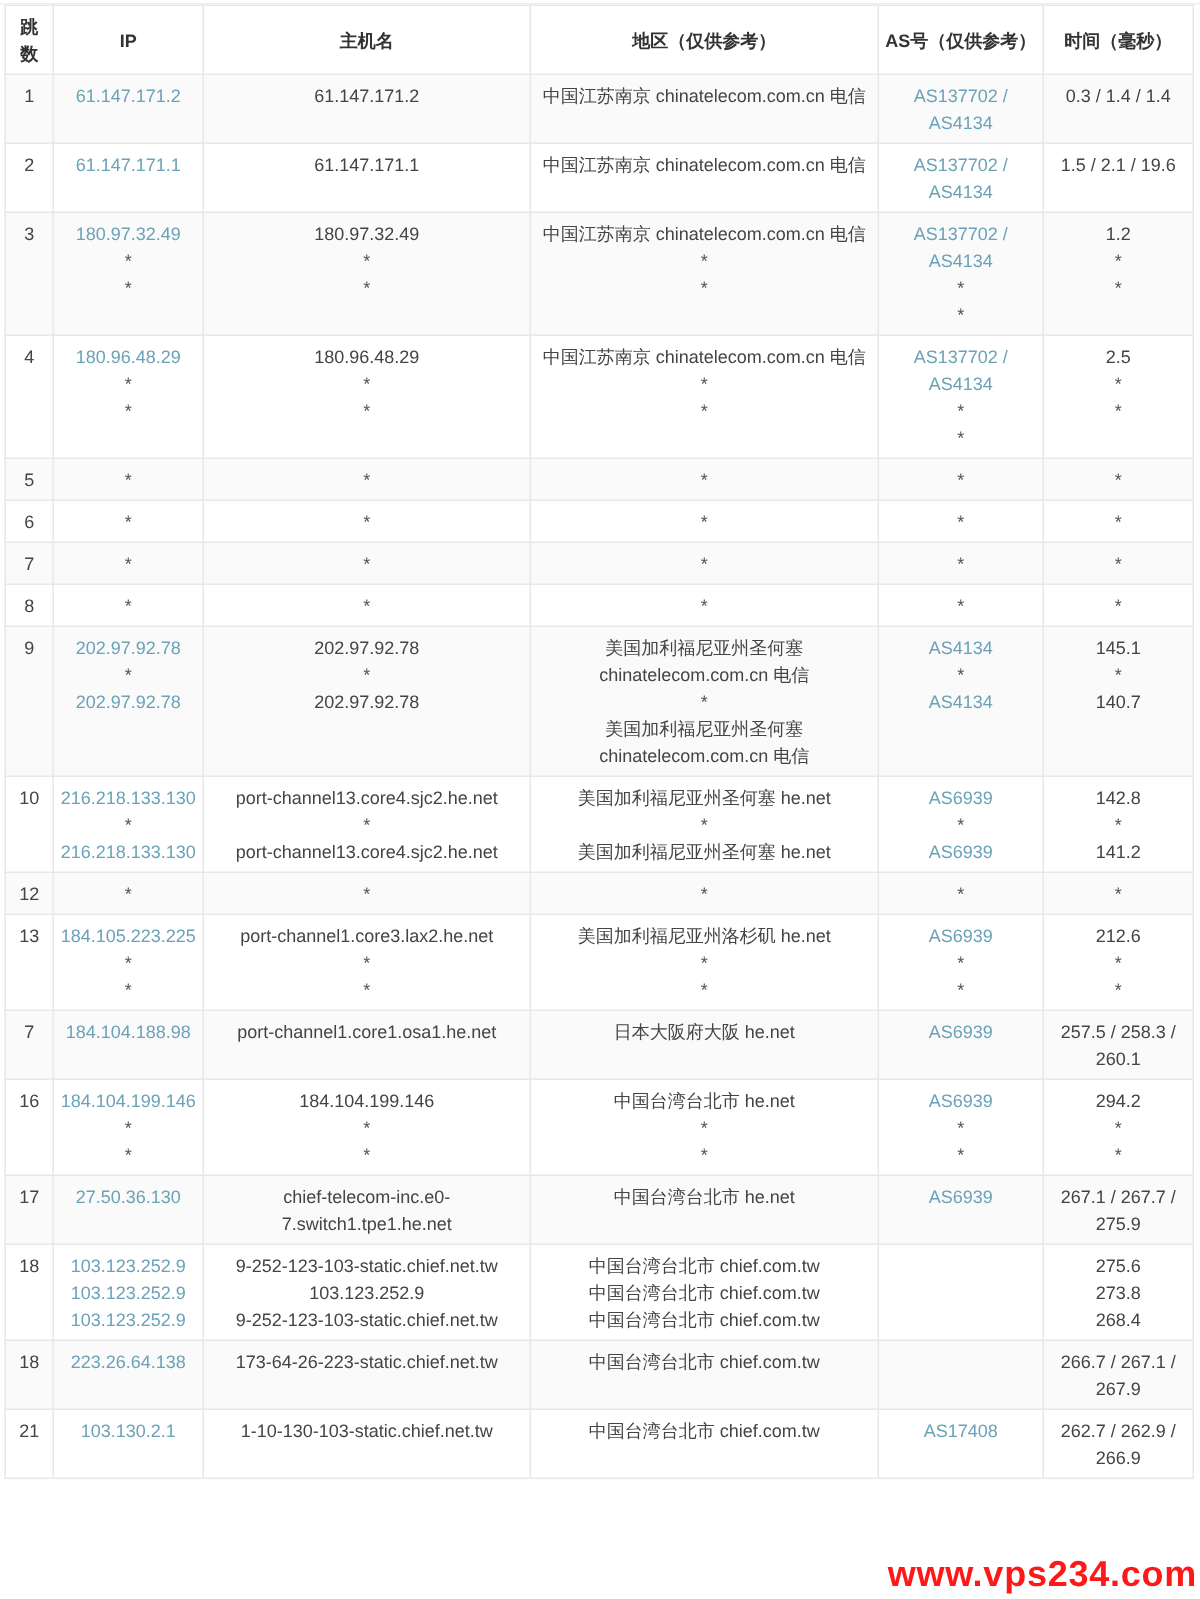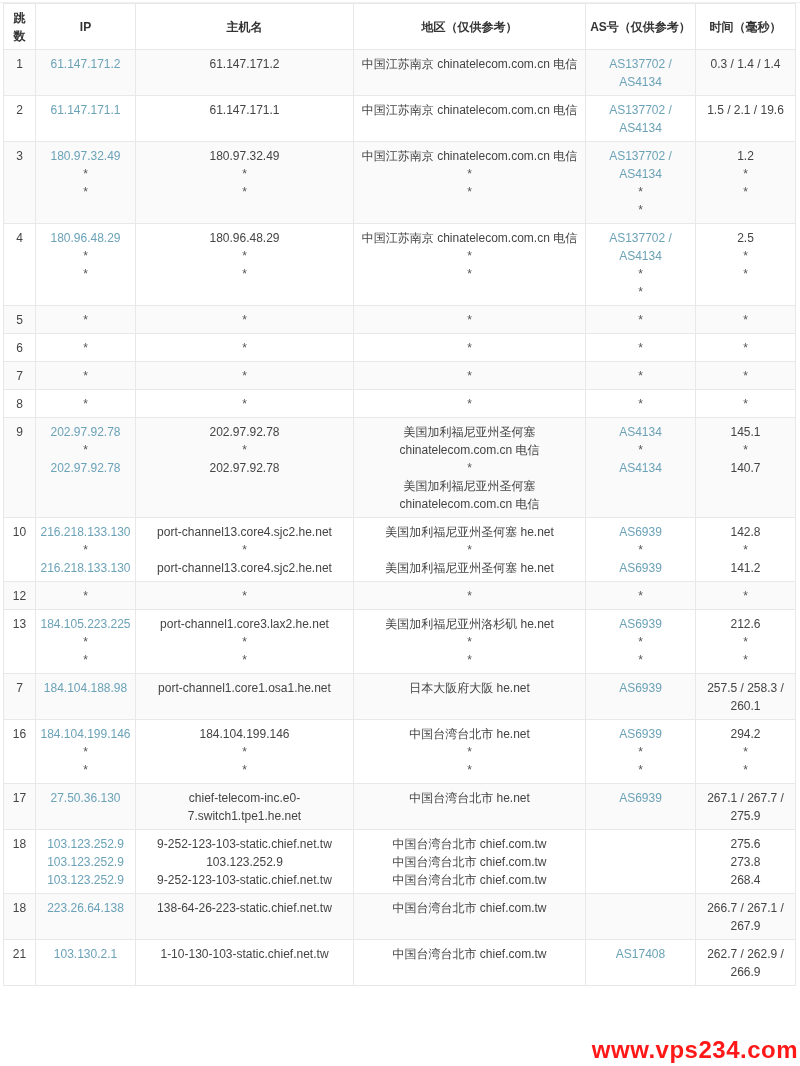--- a/index.html
+++ b/index.html
@@ -410,21 +410,21 @@
             <div class="cell-line">273.8</div>
             <div class="cell-line">268.4</div>
           </td>
         </tr>
         <tr>
           <td>18</td>
           <td>
             <div class="cell-line link">223.26.64.138</div>
           </td>
           <td>
-            <div class="cell-line">138-64-26-223-static.chief.net.tw</div>
+            <div class="cell-line">173-64-26-223-static.chief.net.tw</div>
           </td>
           <td>
             <div class="cell-line">中国台湾台北市 chief.com.tw</div>
           </td>
           <td></td>
           <td>
             <div class="cell-line">266.7 / 267.1 / 267.9</div>
           </td>
         </tr>
         <tr>

